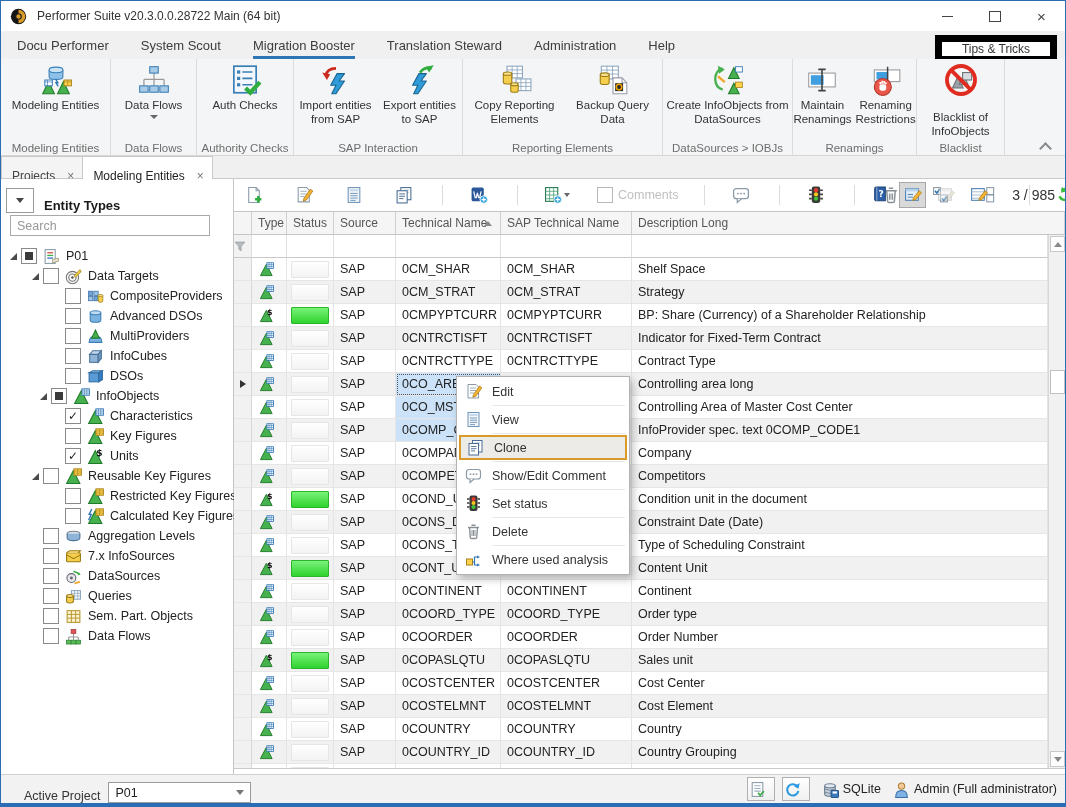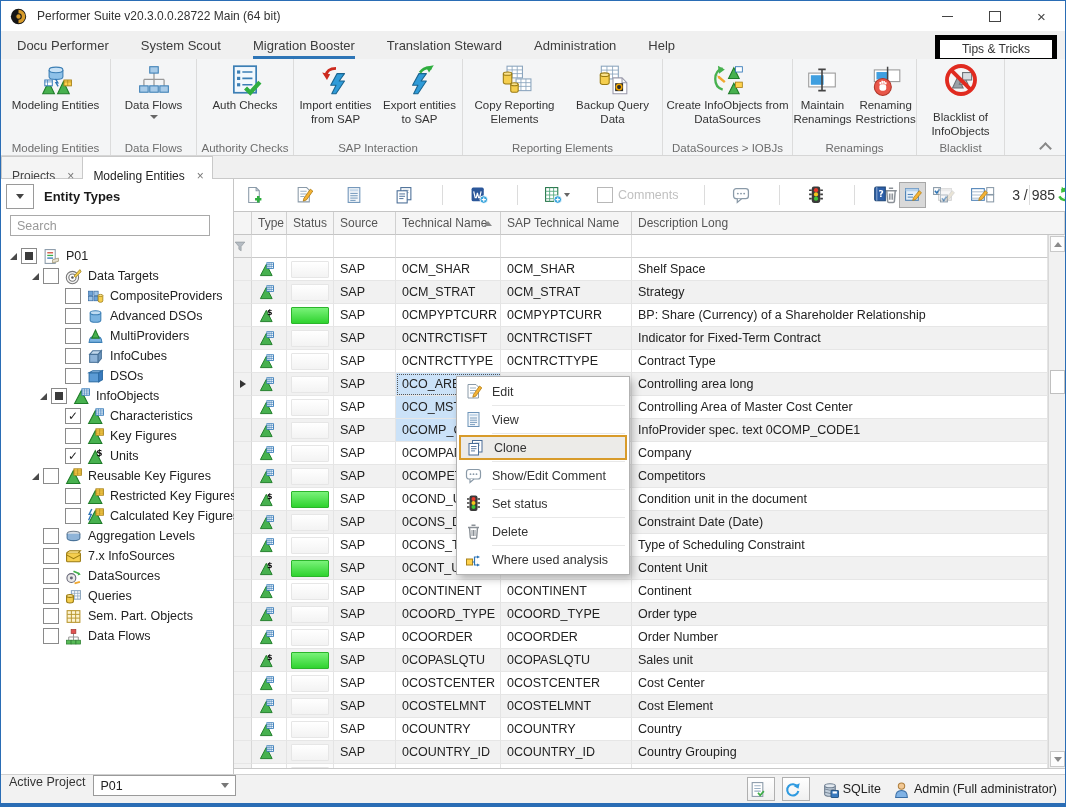--- a/index.html
+++ b/index.html
@@ -11,40 +11,40 @@
   .title-text{margin-left:10px;font-size:12px;color:#333;}
   .win-btns{position:absolute;right:0;top:0;height:30px;display:flex;}
   .win-btn{width:47px;height:30px;display:flex;align-items:center;justify-content:center;color:#444;}
   .glyph-min{width:11px;height:1px;background:#444;}
   .glyph-max{width:10px;height:9px;border:1px solid #444;}
   .glyph-close{font-size:15px;line-height:1;color:#444;}
   
   .menubar{position:absolute;top:30px;left:0;right:0;height:28px;background:#f0f0f0;display:flex;align-items:stretch;}
   .menu-item{margin:0 16px;font-size:13px;color:#3c3c3c;display:flex;align-items:center;border-bottom:3px solid transparent;padding-top:3px;}
   .menu-item.active{border-bottom-color:#2e75b6;}
-  .tips-btn{position:absolute;right:8px;top:4px;width:122px;height:28px;background:#fff;border:5px solid #000000;font-size:12px;color:#333;display:flex;align-items:center;justify-content:center;}
+  .tips-btn{position:absolute;right:8px;top:4px;width:122px;height:28px;background:#fff;border:7px solid #000000;font-size:12px;color:#333;display:flex;align-items:center;justify-content:center;}
   
   .ribbon{position:absolute;top:58px;left:0;right:0;height:97px;background:#f4f5f6;border-bottom:1px solid #d6d6d6;box-sizing:border-box;display:flex;}
   .rgroup{position:relative;border-right:1px solid #dcdcdc;box-sizing:border-box;display:flex;justify-content:center;align-items:flex-start;padding-top:3px;}
   .rgroup-cap{position:absolute;bottom:1px;left:0;right:0;text-align:center;font-size:11.5px;color:#6d6d6d;}
   .rib-btn{display:flex;flex-direction:column;align-items:center;padding:1px 2px;}
   .rib-ic{width:34px;height:34px;}
   .rib-lbl{font-size:11.5px;color:#333;text-align:center;line-height:1.25;margin-top:1px;}
   .rib-caret{width:0;height:0;border-left:4px solid transparent;border-right:4px solid transparent;border-top:4px solid #666;margin-top:3px;}
   .ribbon-collapse{position:absolute;right:14px;bottom:8px;width:10px;height:6px;}
   .chev-up{width:7px;height:7px;border-left:2px solid #888;border-top:2px solid #888;transform:rotate(45deg);margin-top:3px;}
   
   .tabbar{position:absolute;top:155px;left:0;right:0;height:23px;background:#f0f0f0;border-bottom:1px solid #c9c9c9;box-sizing:border-box;display:flex;align-items:flex-end;}
   .dtab{height:22px;box-sizing:border-box;border:1px solid #c9c9c9;border-bottom:none;background:#f4f4f4;display:flex;align-items:center;padding:16px 8px 0 10px;font-size:12px;color:#444;margin-right:-1px;}
   .dtab.active{background:#fff;height:23px;margin-bottom:-1px;z-index:2;color:#222;}
   .tab-close{margin-left:12px;font-size:12px;color:#777;}
   
   .content{position:absolute;top:178px;left:0;right:0;bottom:32px;background:#fff;}
   .sidebar{position:absolute;top:0;left:0;bottom:0;width:233px;border-right:1px solid #c6c6c6;box-sizing:border-box;background:#fff;}
-  .side-header{height:34px;display:flex;align-items:center;}
+  .side-header{height:34px;display:flex;align-items:flex-end;}
   .dd-btn{width:26px;height:23px;margin-left:5px;border:1px solid #9a9a9a;background:#fff;display:flex;align-items:center;justify-content:center;}
   .dd-caret{width:0;height:0;border-left:4px solid transparent;border-right:4px solid transparent;border-top:5px solid #444;}
   .side-title{margin-left:10px;font-size:13px;font-weight:bold;color:#1a1a1a;}
   .search-input{display:block;margin:2px 12px 0 9px;width:200px;height:21px;border:1px solid #a9a9a9;font-size:12.5px;padding:0 6px;box-sizing:border-box;color:#333;font-family:inherit;}
   .search-input::placeholder{color:#999;}
   .tree{margin-top:10px;}
   .trow{height:20px;display:flex;align-items:center;font-size:12.5px;color:#222;}
   .expander{width:16px;height:14px;display:flex;align-items:flex-end;justify-content:center;flex:none;}
   .exp-on{width:0;height:0;border-bottom:7px solid #4a4a4a;border-left:7px solid transparent;margin-bottom:3px;}
   .cbx{width:14px;height:14px;border:1px solid #8a8a8a;background:#fff;flex:none;margin-right:6px;display:flex;align-items:center;justify-content:center;font-size:12px;color:#222;font-family:"DejaVu Sans",sans-serif;line-height:1;}
@@ -95,21 +95,21 @@
   .sb-tri-down{width:0;height:0;border-left:4px solid transparent;border-right:4px solid transparent;border-top:5px solid #8a8a8a;}
   .sthumb{position:absolute;left:1px;top:135px;width:15px;height:24px;background:#fff;border:1px solid #c0c0c0;box-sizing:border-box;}
   
   .ctx{position:absolute;left:455px;top:375px;width:168px;background:#fff;border:1px solid #b2b2b2;box-shadow:3px 4px 8px rgba(0,0,0,.25);z-index:30;padding:2px;}
   .ctx-item{height:25px;display:flex;align-items:center;padding:0 6px;font-size:12.5px;color:#333;box-sizing:border-box;}
   .ctx-item .ic18{width:17px;height:17px;margin-right:10px;flex:none;}
   .ctx-item.hl{border:2px solid #d89b2a;background:#ecebe8;}
   .ctx-sep{height:1px;background:#e8e8e8;margin:1px 2px 1px 33px;}
   
   .statusbar{position:absolute;bottom:0;left:0;right:0;height:32px;background:#f2f2f2;border-top:1px solid #d0d0d0;border-bottom:3px solid #2a6db5;box-sizing:border-box;}
-  .sb-left{position:absolute;left:8px;top:0;bottom:0;display:flex;align-items:flex-start;}
+  .sb-left{position:absolute;left:23px;top:0;bottom:0;display:flex;align-items:flex-end;}
   .sb-label{font-size:12.5px;color:#333;}
   .proj-select{margin-left:8px;width:143px;height:21px;background:#fff;border:1px solid #9a9a9a;display:flex;align-items:center;padding:0 6px;font-size:12.5px;color:#222;box-sizing:border-box;position:relative;}
   .proj-caret{position:absolute;right:6px;width:0;height:0;border-left:4px solid transparent;border-right:4px solid transparent;border-top:5px solid #777;}
   .sb-right{position:absolute;right:8px;top:0;bottom:0;display:flex;align-items:center;}
   .sb-btn{width:28px;height:24px;background:linear-gradient(#fff,#f0f0f0);border:1px solid #b0b0b0;box-sizing:border-box;display:flex;align-items:center;justify-content:center;margin-left:7px;}
   .sb-item{display:flex;align-items:center;margin-left:12px;font-size:12.5px;color:#222;}
   .sb-item .ic16{margin-right:4px;}
 </style>
 </head>
 <body>

